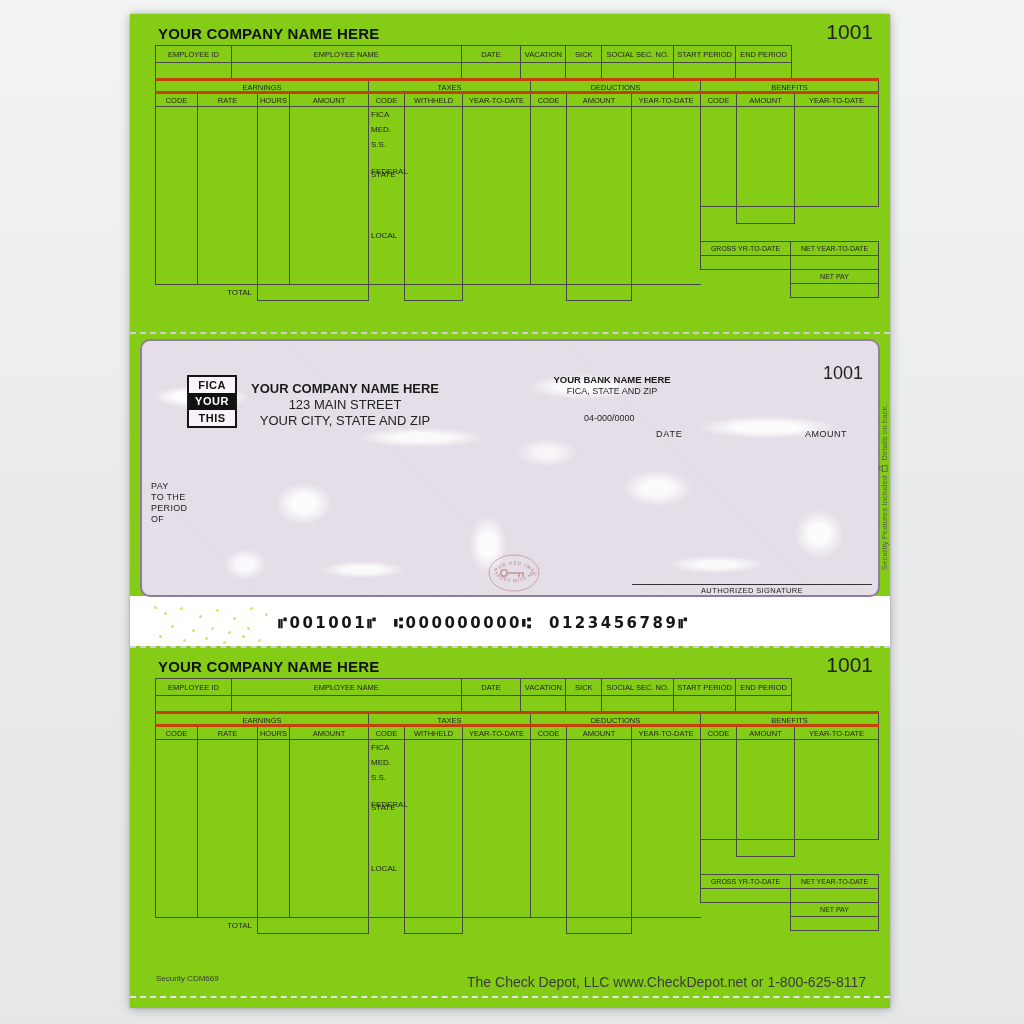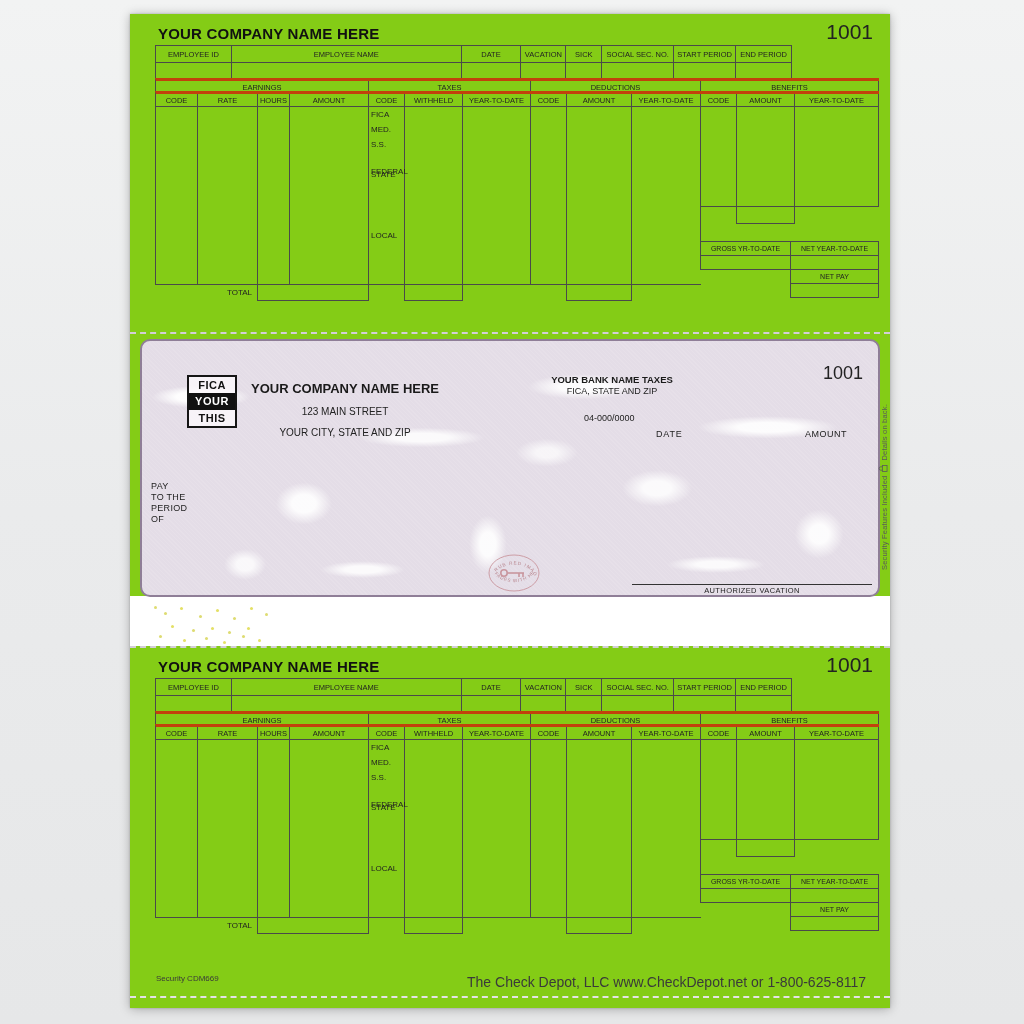--- a/index.html
+++ b/index.html
@@ -86,21 +86,21 @@
     position:absolute; left:0; top:0; width:100%; height:15px;
     background:linear-gradient(180deg,#5d4366 0 3px, #7c5d86 3px 100%);
     color:#fff; font-size:7.5px; font-weight:bold; letter-spacing:.5px;
     text-align:center; line-height:17px;
   }
   .logo-box { position:absolute; left:45px; top:34px; width:50px; height:53px; border:2px solid #151515; background:rgba(250,247,250,.85); }
   .logo-line { font-size:11px; font-weight:bold; text-align:center; line-height:16.3px; color:#111; letter-spacing:.5px; }
   .logo-dark { background:#111; color:#fff; }
   .co-block { position:absolute; left:98px; top:40px; width:210px; text-align:center; }
   .co-name { font-size:13px; font-weight:bold; color:#1a1a1a; white-space:nowrap; }
-  .co-addr { font-size:10px; color:#222; margin-top:10px; }
+  .co-addr { font-size:13px; color:#222; margin-top:1px; }
   .bank-block { position:absolute; left:375px; top:33px; width:190px; text-align:center; }
   .bank-name { font-size:9.5px; font-weight:bold; color:#1a1a1a; }
   .bank-addr { font-size:9px; color:#222; margin-top:1px; }
   .fraction { position:absolute; left:442px; top:72px; font-size:9px; color:#222; }
   .date-lbl { position:absolute; left:514px; top:88px; font-size:9px; letter-spacing:.8px; color:#222; }
   .amount-lbl { position:absolute; left:663px; top:88px; font-size:9px; letter-spacing:.5px; color:#222; }
   .chk-num { position:absolute; right:15px; top:22px; font-size:18px; color:#222; }
   .payee { position:absolute; left:9px; top:140px; font-size:9px; line-height:11px; color:#222; letter-spacing:.3px; }
   .sig-block { position:absolute; left:490px; top:243px; width:240px; }
   .sig-line { border-top:1px solid #333; }
@@ -233,21 +233,21 @@
       <div class="logo-line">THIS</div>
     </div>
 
     <div class="co-block">
       <div class="co-name">YOUR COMPANY NAME HERE</div>
       <div class="co-addr">123 MAIN STREET</div>
       <div class="co-addr">YOUR CITY, STATE AND ZIP</div>
     </div>
 
     <div class="bank-block">
-      <div class="bank-name">YOUR BANK NAME TAXES</div>
+      <div class="bank-name">YOUR BANK NAME HERE</div>
       <div class="bank-addr">FICA, STATE AND ZIP</div>
     </div>
 
     <div class="fraction">04-000/0000</div>
     <div class="date-lbl">DATE</div>
     <div class="amount-lbl">AMOUNT</div>
     <div class="chk-num">1001</div>
 
     <div class="payee">
       <div>PAY</div>
@@ -273,32 +273,33 @@
           <circle cx="18" cy="22" r="3.2"></circle>
           <line x1="21.2" y1="22" x2="38" y2="22"></line>
           <line x1="33" y1="22" x2="33" y2="26"></line>
           <line x1="37" y1="22" x2="37" y2="26"></line>
         </g>
       </svg>
     </div>
 
     <div class="sig-block">
       <div class="sig-line"></div>
-      <div class="sig-lbl">AUTHORIZED VACATION</div>
+      <div class="sig-lbl">AUTHORIZED SIGNATURE</div>
     </div>
   </div>
 
   <div class="side-note">
     <span>Security Features Included</span><svg width="9" height="10" viewBox="0 0 10 11">
         <rect x="1.6" y="4.8" width="6.8" height="5.2" fill="none" stroke="#5a5a5a" stroke-width="0.9"></rect>
         <path d="M3.1 4.8 V3.1 a1.9 1.9 0 0 1 3.8 0 V4.8" fill="none" stroke="#5a5a5a" stroke-width="0.9"></path>
       </svg><span>Details on back.</span>
   </div>
 
   <div class="dots"></div>
+  <div class="micr">⑈001001⑈  ⑆000000000⑆  0123456789⑈</div>
 
   <div class="perf p2"></div>
 
   <div class="stub-slot s2">
   <div class="stub">
     <div class="stub-company">YOUR COMPANY NAME HERE</div>
     <div class="stub-num">1001</div>
 
     <div class="info-table">
       <div class="irow">

